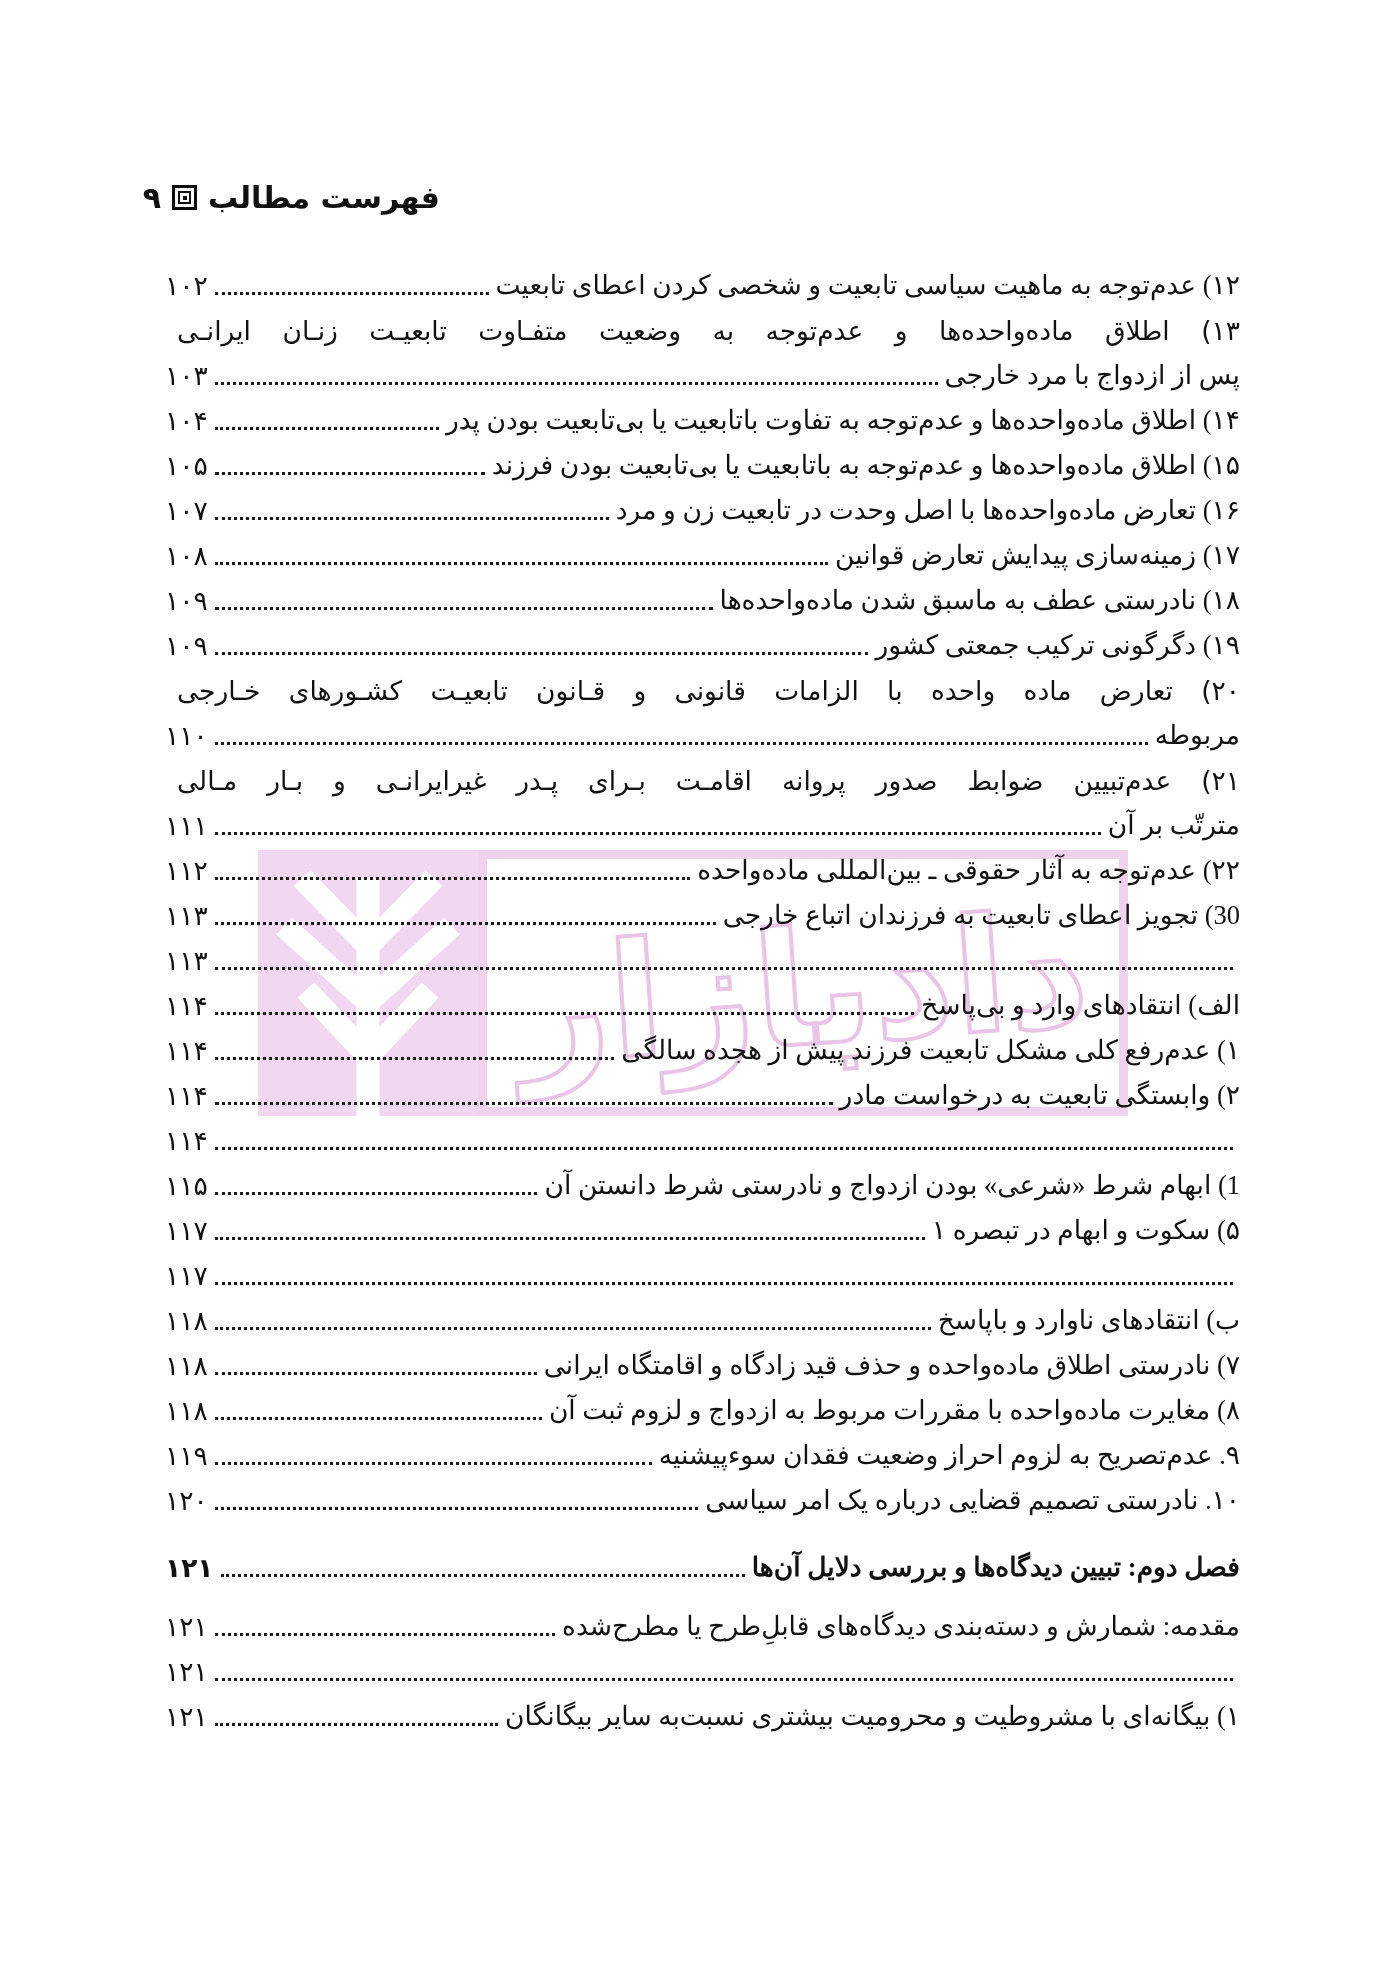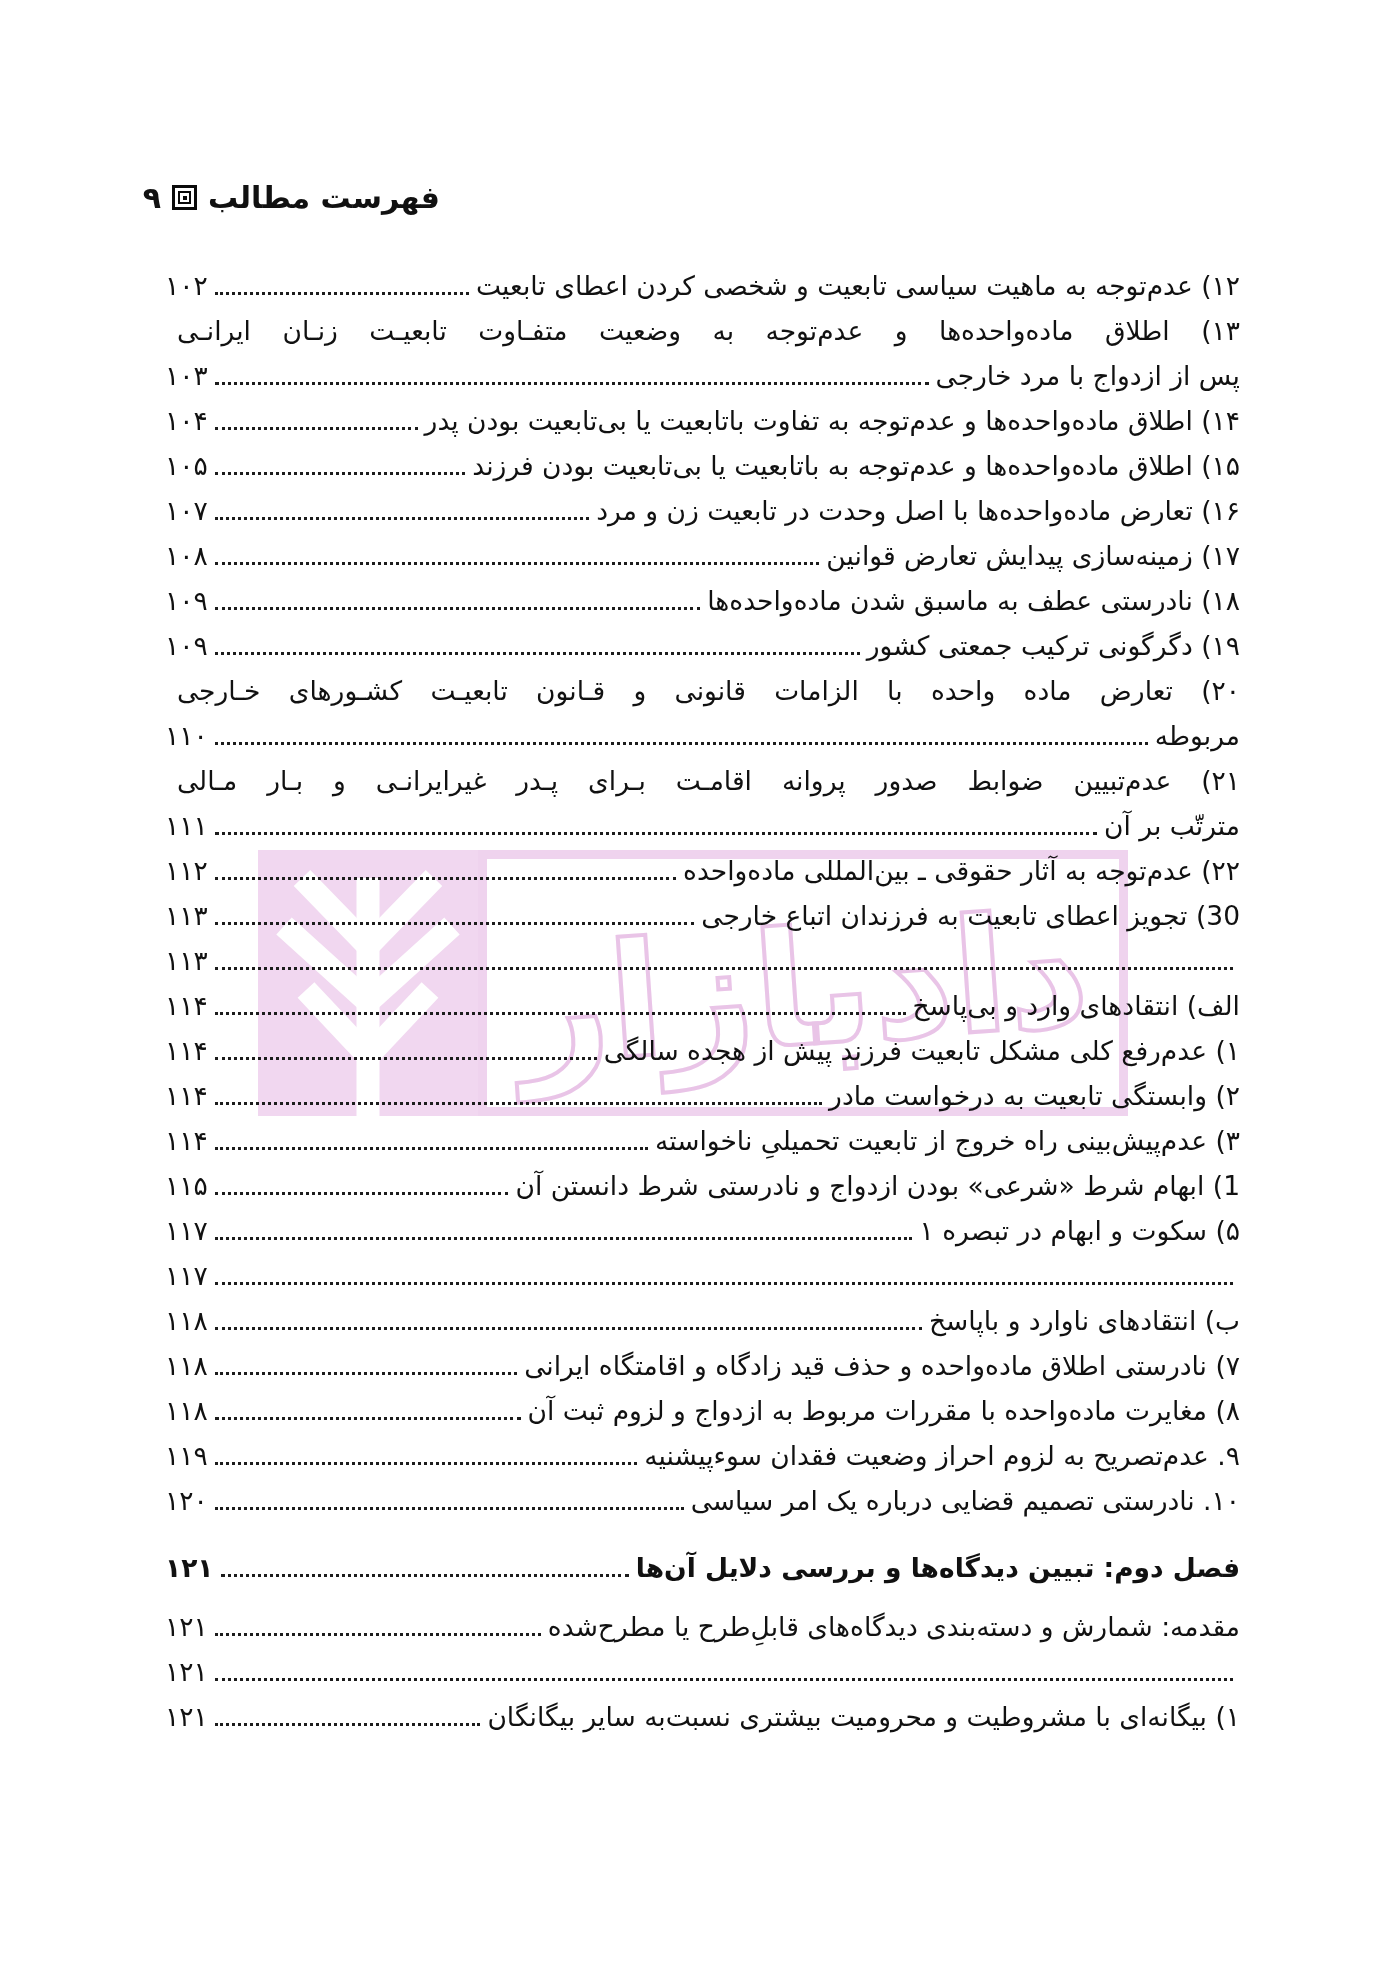--- a/index.html
+++ b/index.html
@@ -52,21 +52,21 @@
   
   .toc{
     position:absolute;top:263px;left:165px;right:147px;z-index:1;
     direction:rtl;
     font-size:26.5px;
   }
   .row{
     display:flex;direction:rtl;align-items:stretch;
     height:45px;line-height:45px;white-space:nowrap;
   }
-  .row .t{flex:0 0 auto;}
+  .row .t{flex:0 0 auto;font-family:Liberation Serif, serif;}
   .row .lead{
     flex:1 1 auto;min-width:0;
     border-bottom:3.5px dotted #1c1c1c;
     align-self:flex-end;
     margin:0 7px 13px 7px;
   }
   .row .num{flex:0 0 auto;}
   .row.wrap{display:block;text-align:justify;text-align-last:justify;margin-left:12px;}
   .row.wrap .jt{display:block;}
   .row.chapter{font-weight:700;margin-top:22px;}
@@ -186,21 +186,20 @@
         <span class="t">۱) عدم‌رفع کلی مشکل تابعیت فرزند پیش از هجده سالگی</span>
         <span class="lead"></span>
         <span class="num">۱۱۴</span>
       </div>
       <div class="row item">
         <span class="t">۲) وابستگی تابعیت به درخواست مادر</span>
         <span class="lead"></span>
         <span class="num">۱۱۴</span>
       </div>
       <div class="row item">
-        <span class="t">۳) عدم‌پیش‌بینی راه خروج از تابعیت تحمیلیِ ناخواسته</span>
         <span class="lead"></span>
         <span class="num">۱۱۴</span>
       </div>
       <div class="row item">
         <span class="t">1) ابهام شرط «شرعی» بودن ازدواج و نادرستی شرط دانستن آن</span>
         <span class="lead"></span>
         <span class="num">۱۱۵</span>
       </div>
       <div class="row item">
         <span class="t">۵) سکوت و ابهام در تبصره ۱</span>

